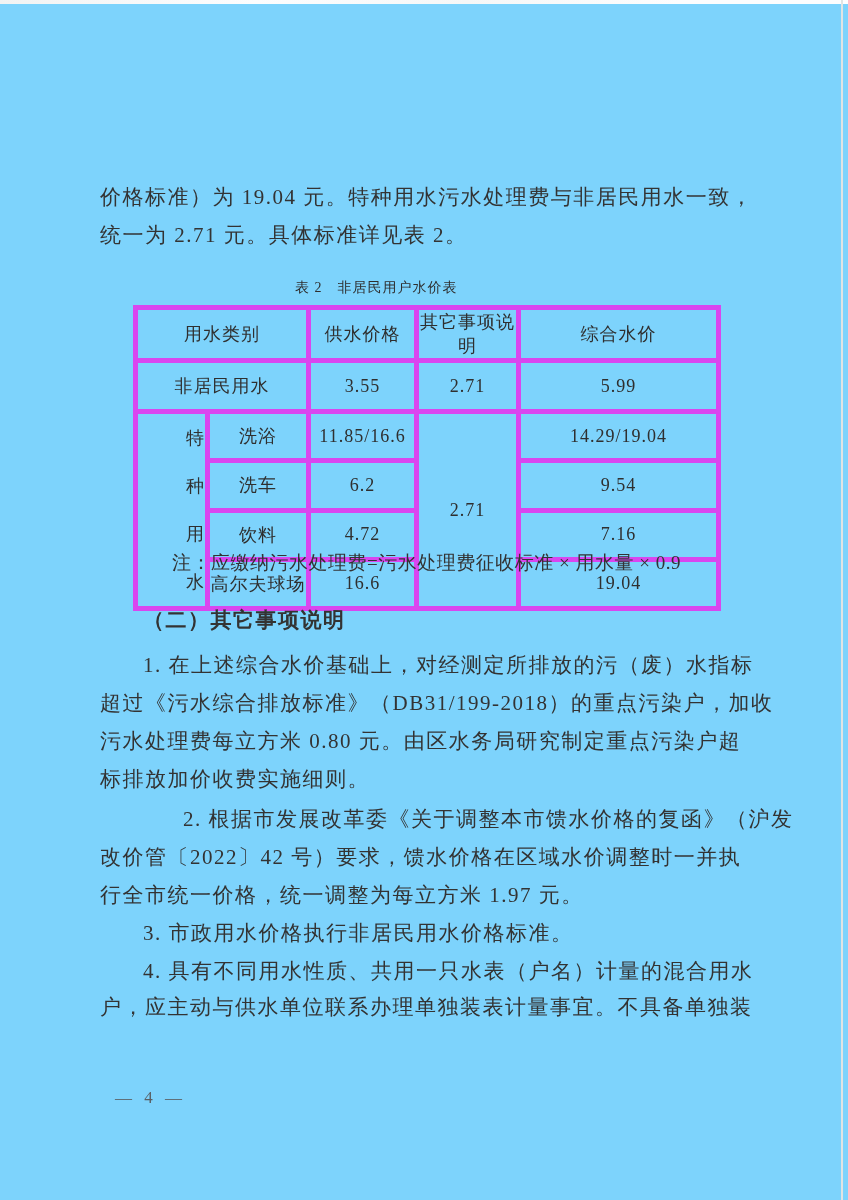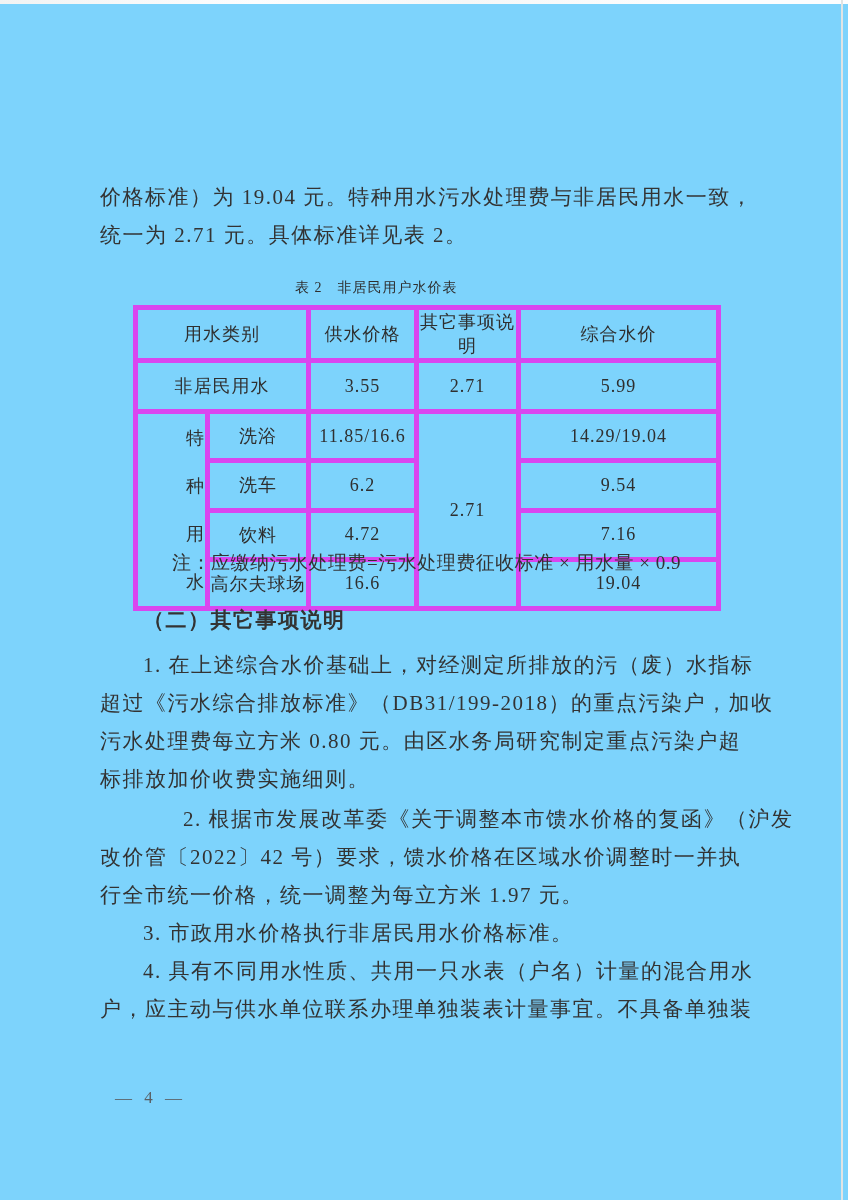--- a/index.html
+++ b/index.html
@@ -143,17 +143,17 @@
   <div class="tl" style="left:100px;top:727px;">污水处理费每立方米 0.80 元。由区水务局研究制定重点污染户超</div>
   <div class="tl" style="left:100px;top:765px;">标排放加价收费实施细则。</div>
 
   <div class="tl" style="left:143px;top:805px;margin-left:40px;">2. 根据市发展改革委《关于调整本市馈水价格的复函》（沪发</div>
   <div class="tl" style="left:100px;top:843px;text-align:right;">改价管〔2022〕42 号）要求，馈水价格在区域水价调整时一并执</div>
   <div class="tl" style="left:100px;top:881px;">行全市统一价格，统一调整为每立方米 1.97 元。</div>
 
   <div class="tl" style="left:143px;top:919px;">3. 市政用水价格执行非居民用水价格标准。</div>
 
   <div class="tl" style="left:143px;top:957px;">4. 具有不同用水性质、共用一只水表（户名）计量的混合用水</div>
-  <div class="tl" style="left:100px;top:995px;">户，应主动与供水单位联系办理单独装表计量事宜。不具备单独装</div>
+  <div class="tl" style="left:100px;top:995px;font-family:Liberation Mono, monospace;">户，应主动与供水单位联系办理单独装表计量事宜。不具备单独装</div>
 
   <div class="pagenum">— 4 —</div>
 
 </div>
 
 </body></html>

